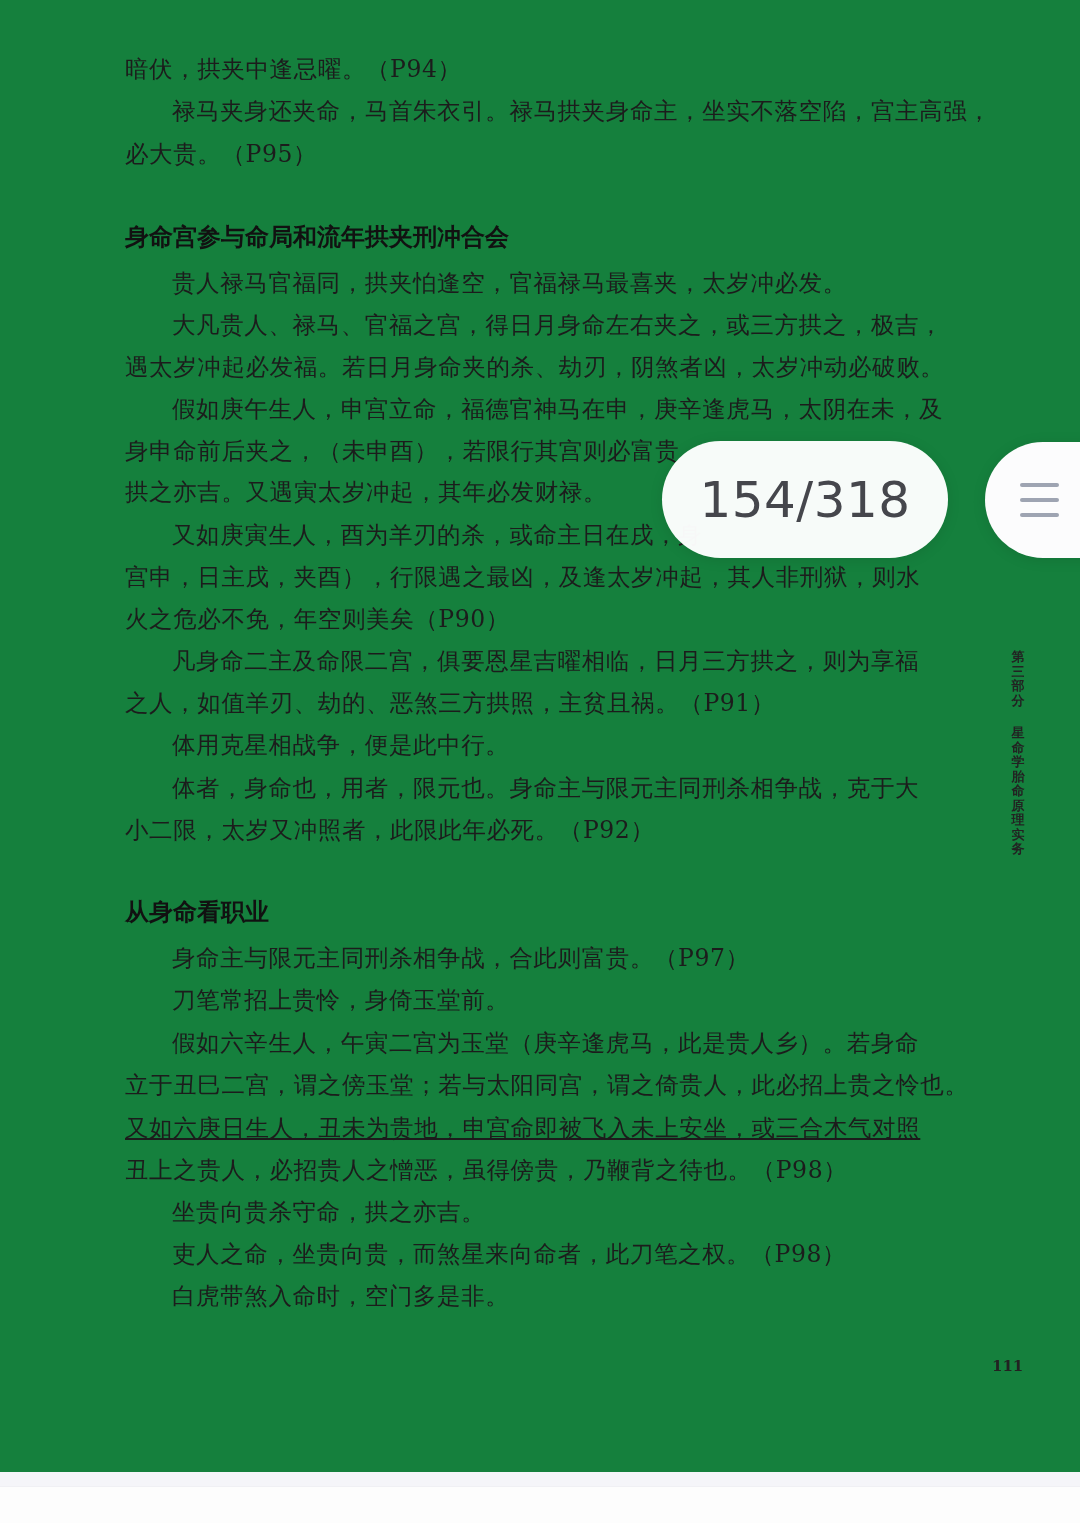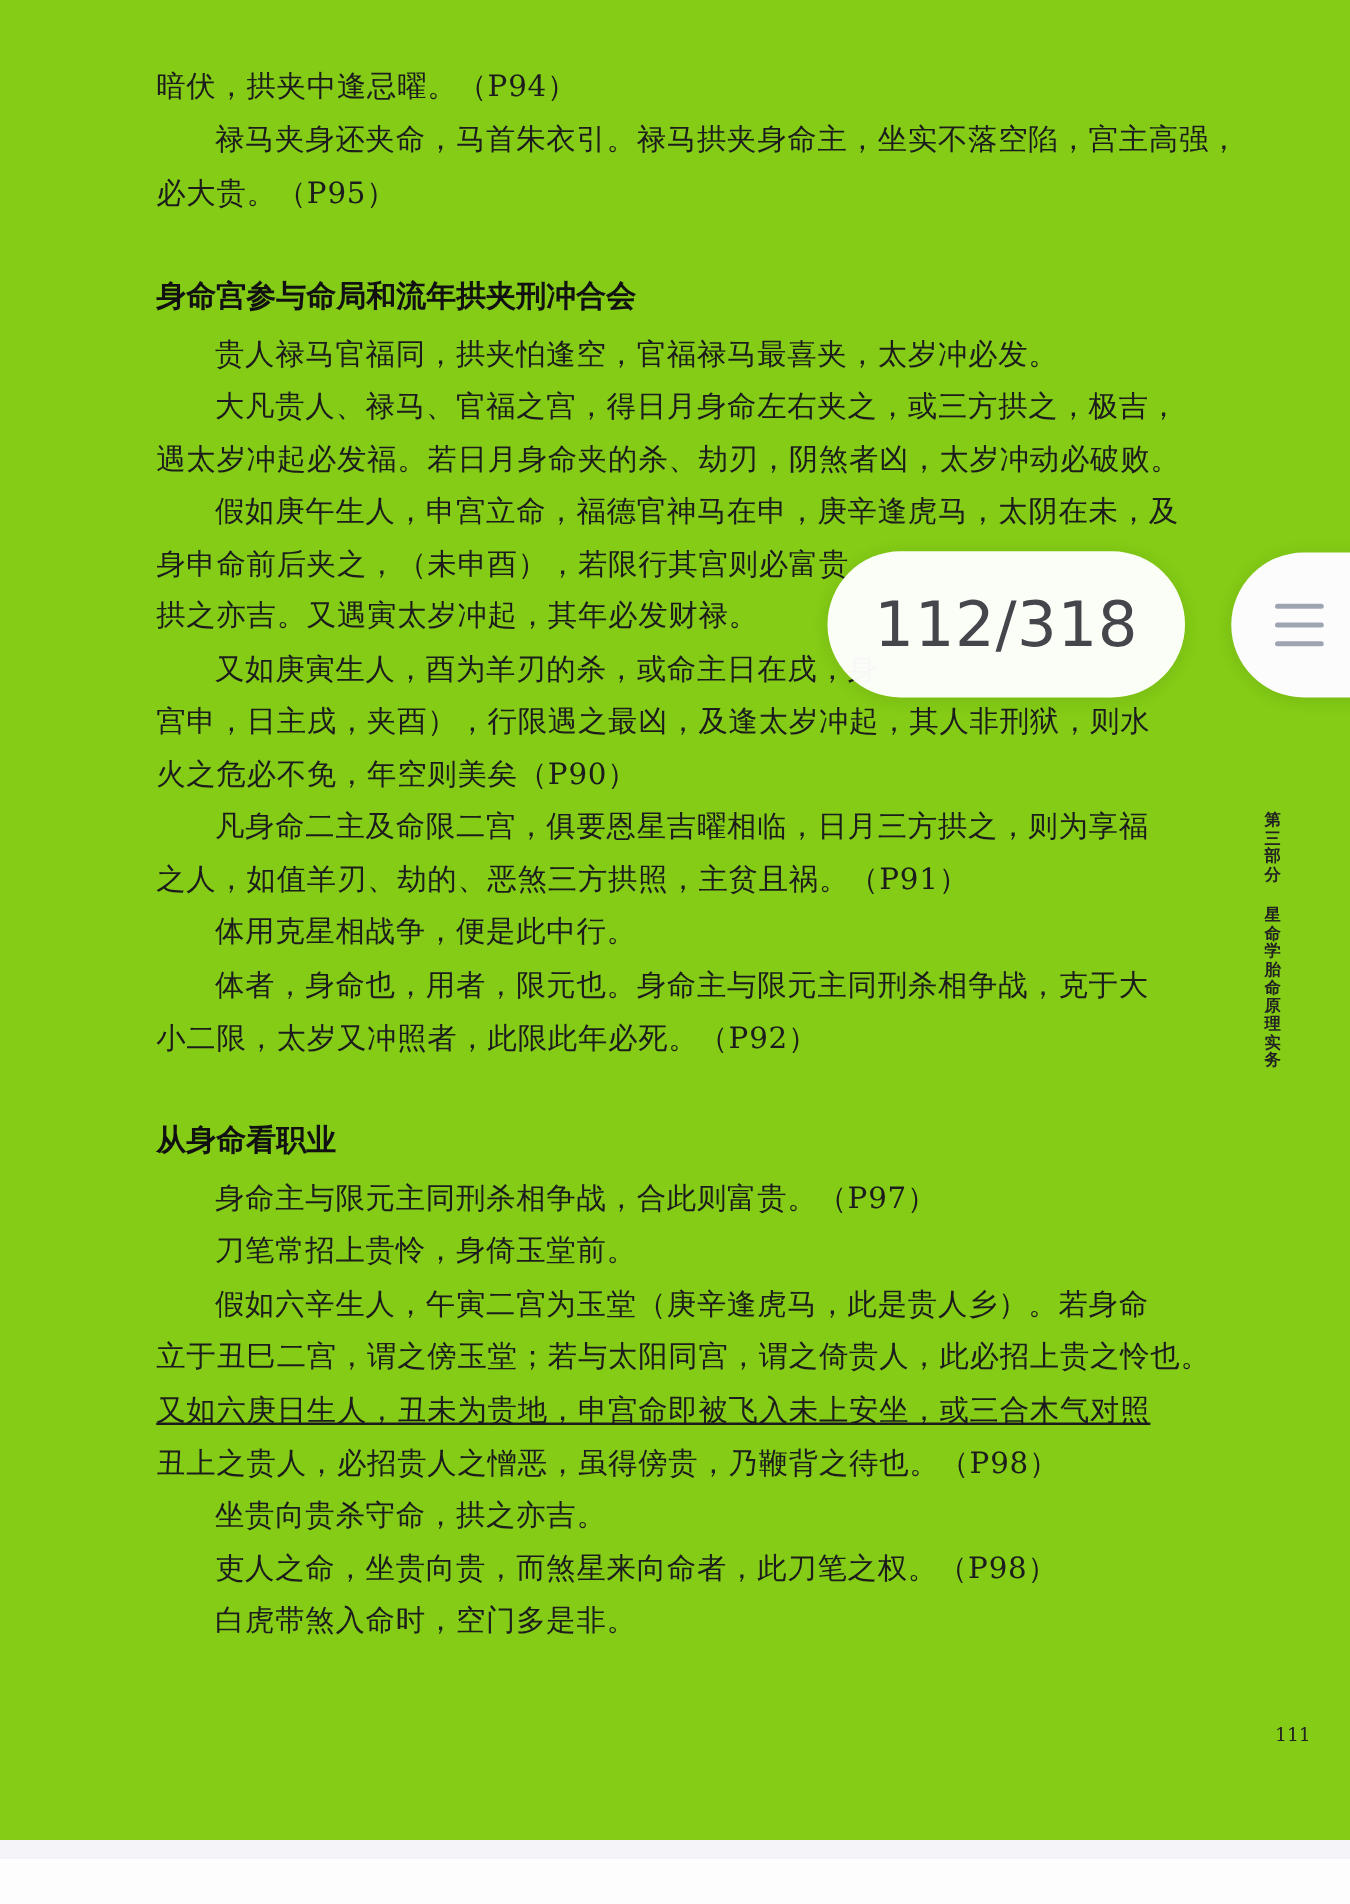--- a/index.html
+++ b/index.html
@@ -13,21 +13,21 @@
       position: relative;
       overflow: hidden;
       font-family: "DejaVu Serif", "Liberation Serif", serif;
       color: #1a1a1a;
     }
     .page {
       position: absolute;
       left: 0; top: 0;
       width: 1080px;
       height: 1472px;
-      background: #84cc16;
+      background: #15803d;
     }
     .line {
       position: absolute;
       font-size: 23.5px;
       line-height: 30px;
       white-space: nowrap;
       letter-spacing: 0.6px;
       color: #1c1c1c;
     }
     .heading {
@@ -47,26 +47,25 @@
       font-size: 13px;
       font-weight: bold;
       line-height: 14.5px;
       text-align: center;
       color: #222;
       word-break: break-all;
       white-space: normal;
     }
     .page-number {
       position: absolute;
-      left: 1020px;
+      left: 992px;
       top: 1357px;
       font-size: 15px;
-      font-weight: normal;
+      font-weight: bold;
       color: #222;
-      margin-top: 22px;
     }
     .bottom-band {
       position: absolute;
       left: 0;
       top: 1472px;
       width: 1080px;
       height: 14px;
       background: #f5f5f9;
       border-bottom: 1px solid #f0f0f4;
     }
@@ -154,20 +153,20 @@
   <div class="side-label" style="top:650px;">第三部分</div>
   <div class="side-label" style="top:726px;">星命学胎命原理实务</div>
 
   <div class="page-number">111</div>
 </div>
 
 <div class="bottom-band"></div>
 <div class="bottom-area"></div>
 
 <div class="page-indicator">
-  <span class="page-indicator-text">112/318</span>
+  <span class="page-indicator-text">154/318</span>
 </div>
 
 <div class="menu-button">
   <span class="menu-line" style="top:41px;"></span>
   <span class="menu-line" style="top:56px;"></span>
   <span class="menu-line" style="top:71px;"></span>
 </div>
 
 </body></html>

